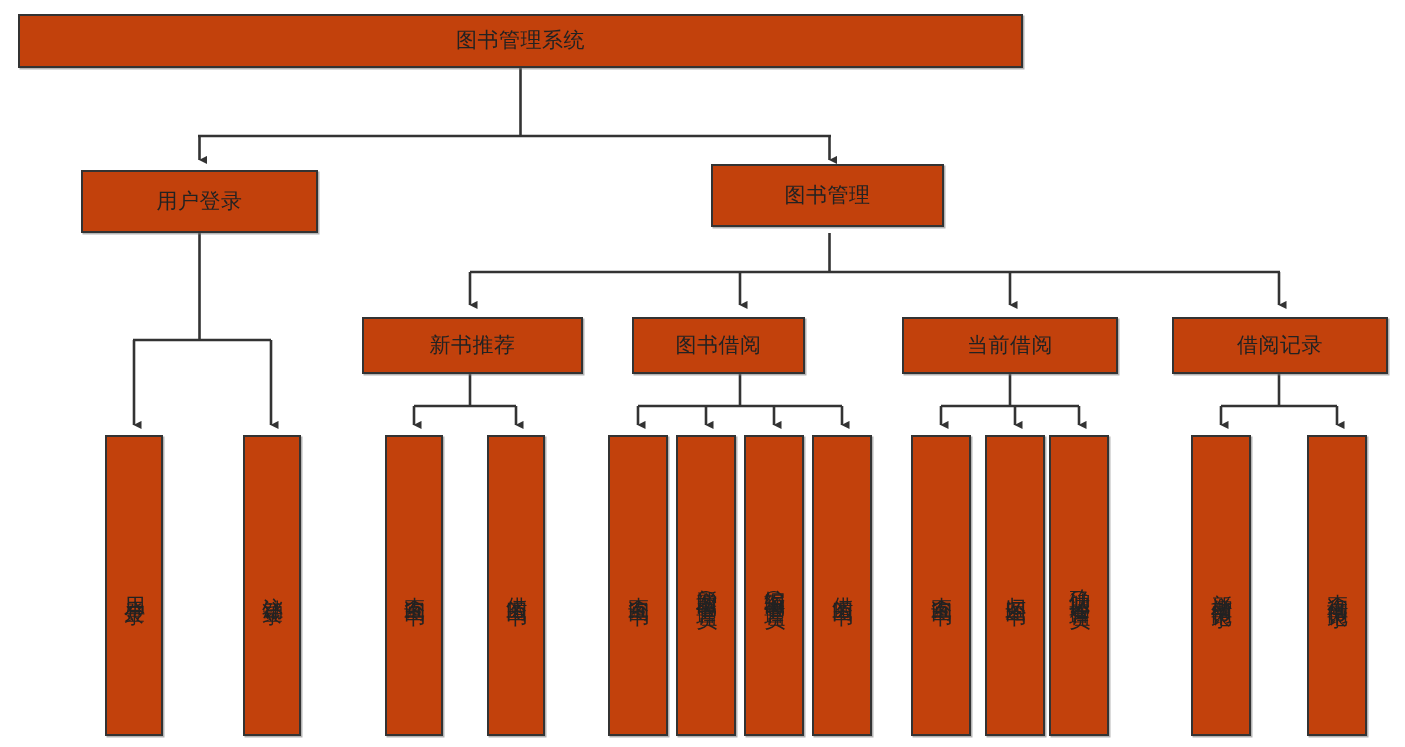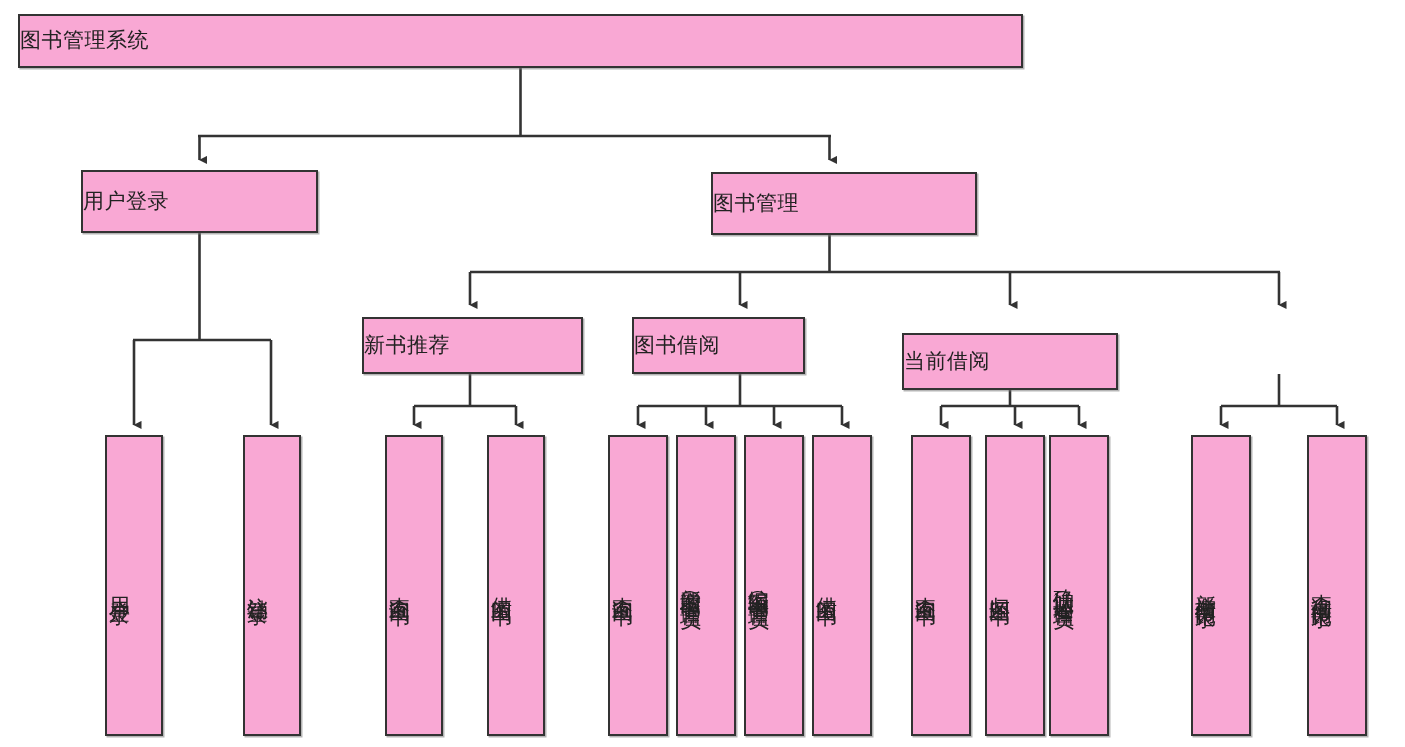--- a/index.html
+++ b/index.html
@@ -22,26 +22,26 @@
   svg.canvas {
     position: absolute;
     top: 0;
     left: 0;
     width: 1405px;
     height: 747px;
   }
   .node-box {
     position: absolute;
     box-sizing: border-box;
-    background: #f9a8d4;
+    background: #c2410c;
     border: 2px solid #333333;
     box-shadow: 1.5px 1.5px 0 0 rgba(120,120,120,0.55);
     display: flex;
     align-items: center;
-    justify-content: flex-start;
+    justify-content: center;
     overflow: hidden;
   }
   .node-label {
     color: #222222;
     font-size: 21px;
     line-height: 1.12;
     letter-spacing: 0.5px;
     white-space: nowrap;
     text-align: center;
   }
@@ -118,32 +118,35 @@
     </g>
   </svg>
 
   <div class="node-box" style="left:18px; top:14px; width:1005px; height:54px;">
     <span class="node-label">图书管理系统</span>
   </div>
 
   <div class="node-box" style="left:81px; top:170px; width:237px; height:63px;">
     <span class="node-label">用户登录</span>
   </div>
-  <div class="node-box" style="left:711px; top:172px; width:266px; height:63px;">
+  <div class="node-box" style="left:711px; top:164px; width:233px; height:63px;">
     <span class="node-label">图书管理</span>
   </div>
 
   <div class="node-box" style="left:362px; top:317px; width:221px; height:57px;font-family:Liberation Serif, serif;">
     <span class="node-label">新书推荐</span>
   </div>
   <div class="node-box" style="left:632px; top:317px; width:173px; height:57px;">
     <span class="node-label">图书借阅</span>
   </div>
-  <div class="node-box" style="left:902px; top:317px; width:216px; height:57px;margin-top:16px;">
+  <div class="node-box" style="left:902px; top:317px; width:216px; height:57px;">
     <span class="node-label">当前借阅</span>
+  </div>
+  <div class="node-box" style="left:1172px; top:317px; width:216px; height:57px;">
+    <span class="node-label">借阅记录</span>
   </div>
 
   <div class="node-box vertical" style="left:105px; top:435px; width:58px; height:301px;">
     <span class="node-label">用户登录</span>
   </div>
   <div class="node-box vertical" style="left:243px; top:435px; width:58px; height:301px;">
     <span class="node-label">注销登录</span>
   </div>
 
   <div class="node-box vertical" style="left:385px; top:435px; width:58px; height:301px;">

